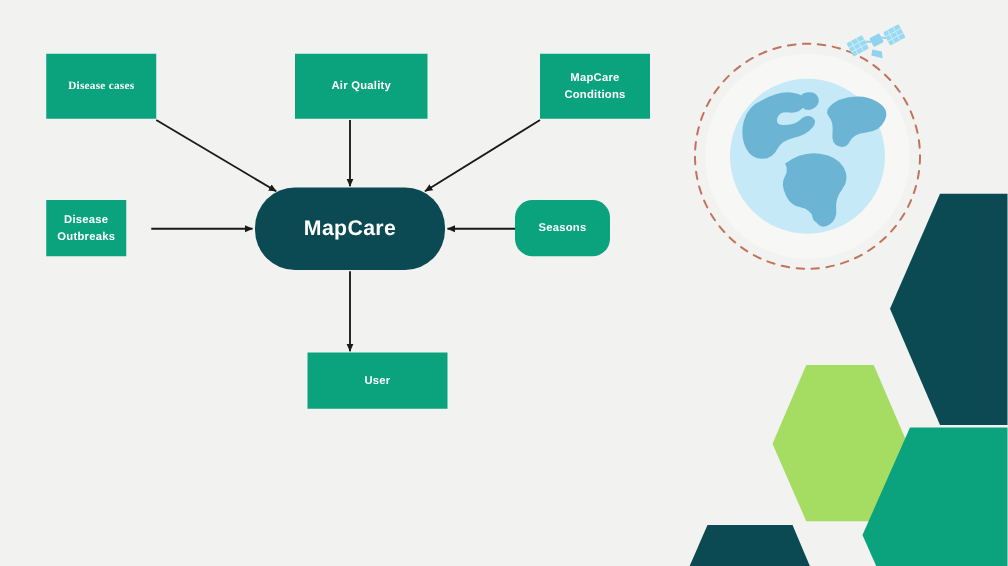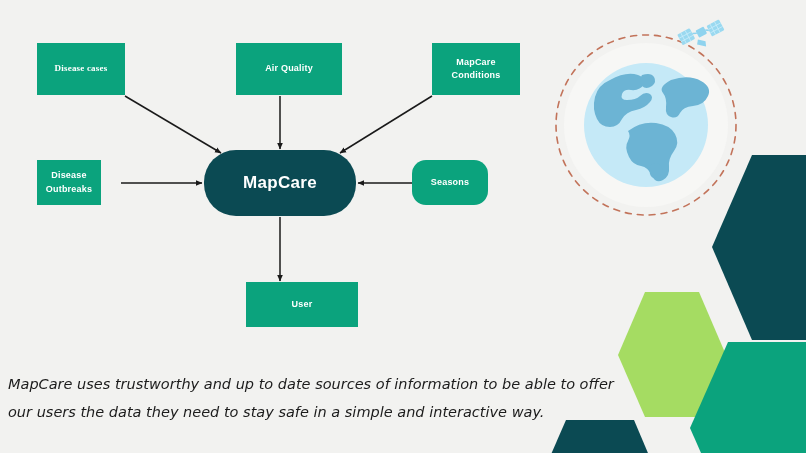--- a/index.html
+++ b/index.html
@@ -161,18 +161,14 @@
 
     <div class="node" style="left:236px;top:282px;width:112px;height:45px;margin-left:10px;">
       <span>User</span>
     </div>
 
     <div id="node-center" style="left:204px;top:150px;width:152px;height:66px;">
       <span>MapCare</span>
     </div>
   </div>
 
-  <div id="caption">
-    <span class="line">MapCare uses trustworthy and up to date sources of information to be able to offer</span>
-    <span class="line">our users the data they need to stay safe in a simple and interactive way.</span>
-  </div>
 
 </div>
 
 </body></html>

